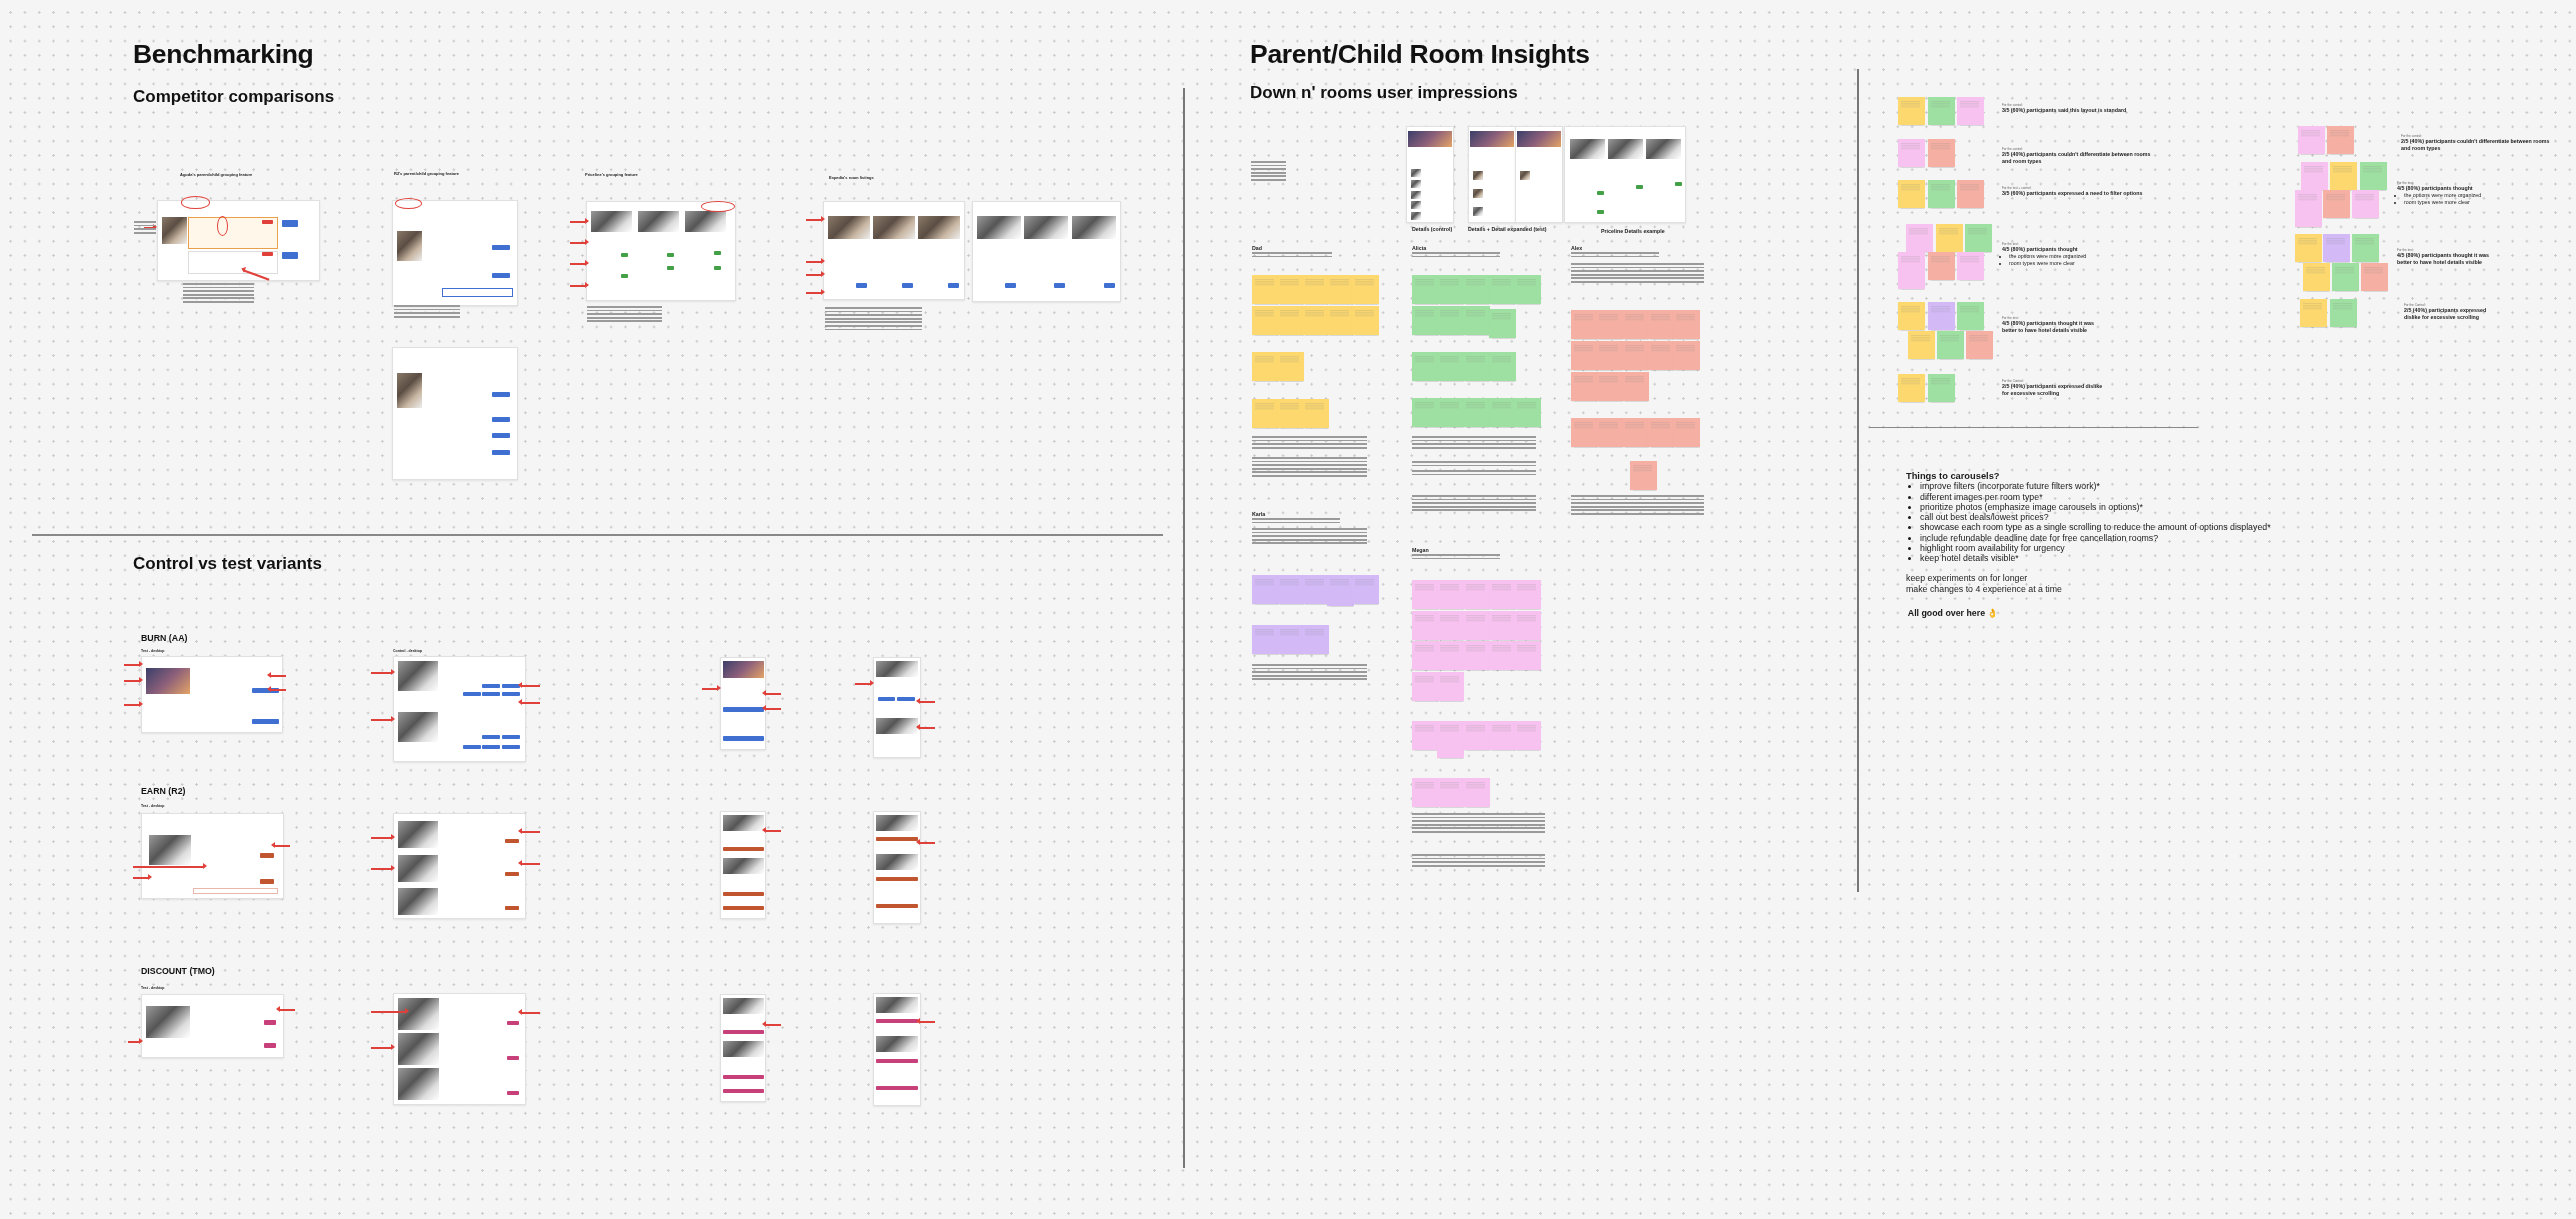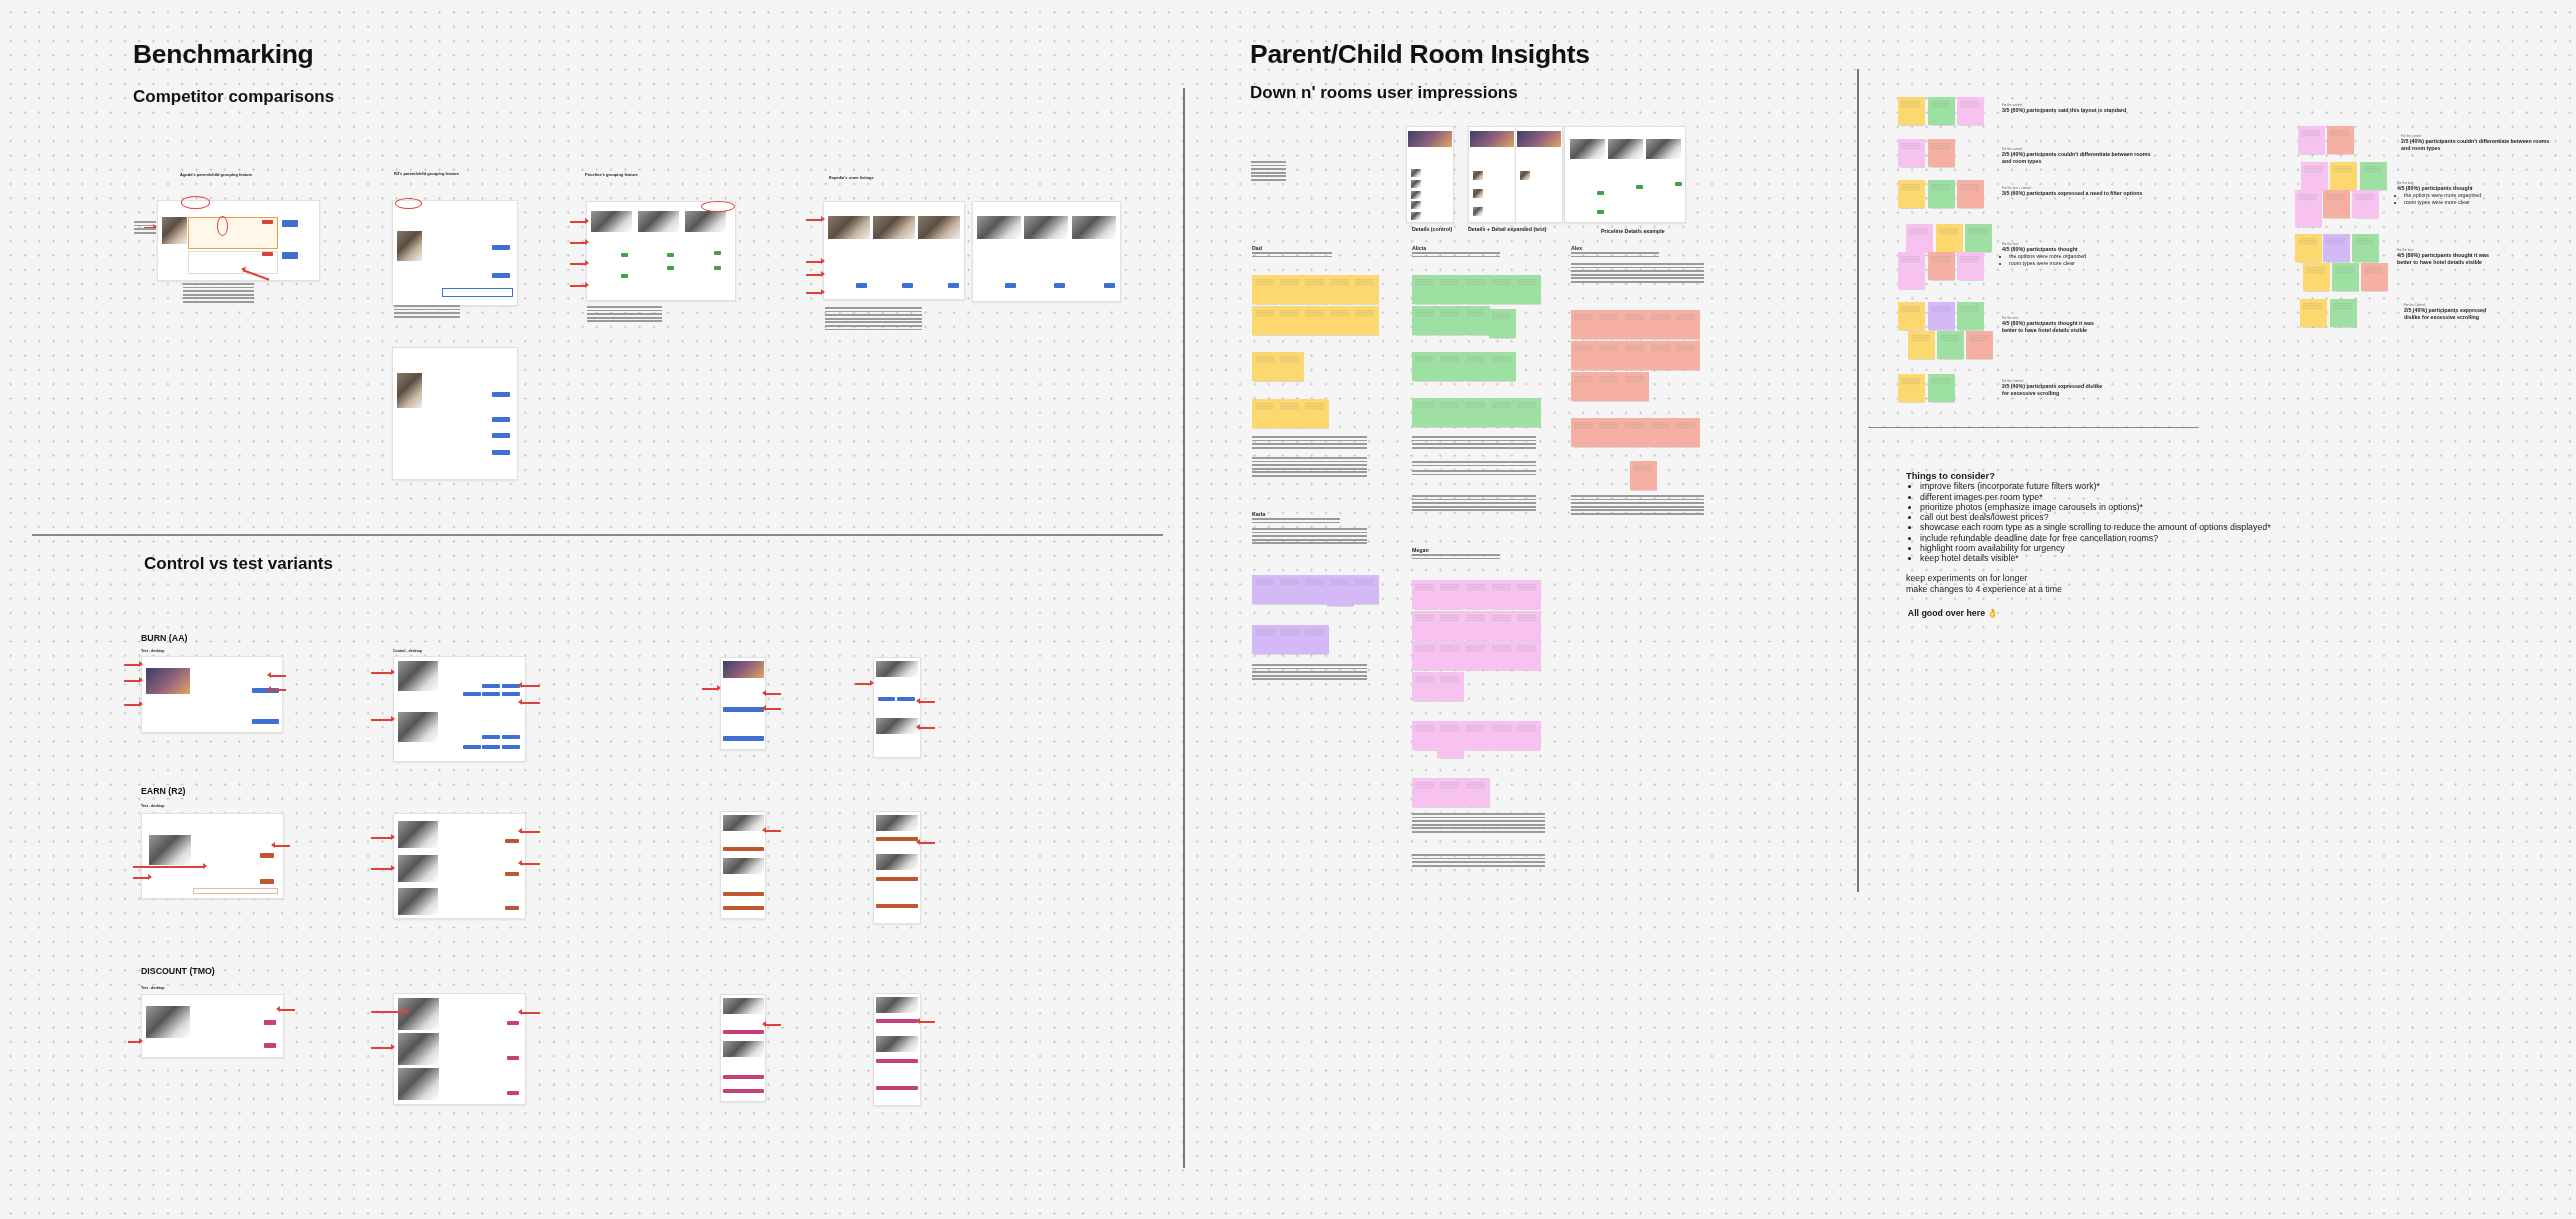--- a/index.html
+++ b/index.html
@@ -148,21 +148,21 @@
 <div class="para" style="left:825px;top:307px;width:97px;">
     <i></i>
     <i></i>
     <i></i>
     <i></i>
     <i></i>
     <i></i>
     <i></i>
   </div>
 
-<div class="abs h2" style="left:144px;top:554px;">Control vs test variants</div>
+<div class="abs h2" style="left:133px;top:554px;">Control vs test variants</div>
 
 <div class="abs h3" style="left:141px;top:633px;">BURN (AA)</div>
 <div class="abs cap" style="left:141px;top:649px;font-size:3.5px;">Test - desktop</div>
 <div class="frame" style="left:141px;top:656px;width:140px;height:75px;">
   <div class="img n" style="left:4.4px;top:10.6px;width:44px;height:26.5px;"></div>
   <div class="btn" style="left:110px;top:31px;width:26.5px;height:5.3px;background:#3f6fd0;"></div>
   <div class="btn" style="left:110px;top:62px;width:26.5px;height:5.3px;background:#3f6fd0;"></div>
 </div>
 <div class="arrow" style="left:124px;top:664px;width:16px;"></div>
 <div class="arrow" style="left:124px;top:680px;width:16px;"></div>
@@ -601,21 +601,21 @@
   <span class="main">4/5 (80%) participants thought it was better to have hotel details visible</span>
 </div>
 <div class="sticky y" style="left:2300px;top:299px;height:28px;"></div>
 <div class="sticky gr" style="left:2330px;top:299px;height:28px;"></div>
 <div class="insight" style="left:2404px;top:303px;width:97px;">
   <span class="lbl">For the Control:</span>
   <span class="main">2/5 (40%) participants expressed dislike for excessive scrolling</span>
 </div>
 
 <div class="consider">
-  <b>Things to consider?</b>
+  <b>Things to carousels?</b>
   <ul>
     <li>improve filters (incorporate future filters work)*</li>
     <li>different images per room type*</li>
     <li>prioritize photos (emphasize image carousels in options)*</li>
     <li>call out best deals/lowest prices?</li>
     <li>showcase each room type as a single scrolling to reduce the amount of options displayed*</li>
     <li>include refundable deadline date for free cancellation rooms?</li>
     <li>highlight room availability for urgency</li>
     <li>keep hotel details visible*</li>
   </ul>

